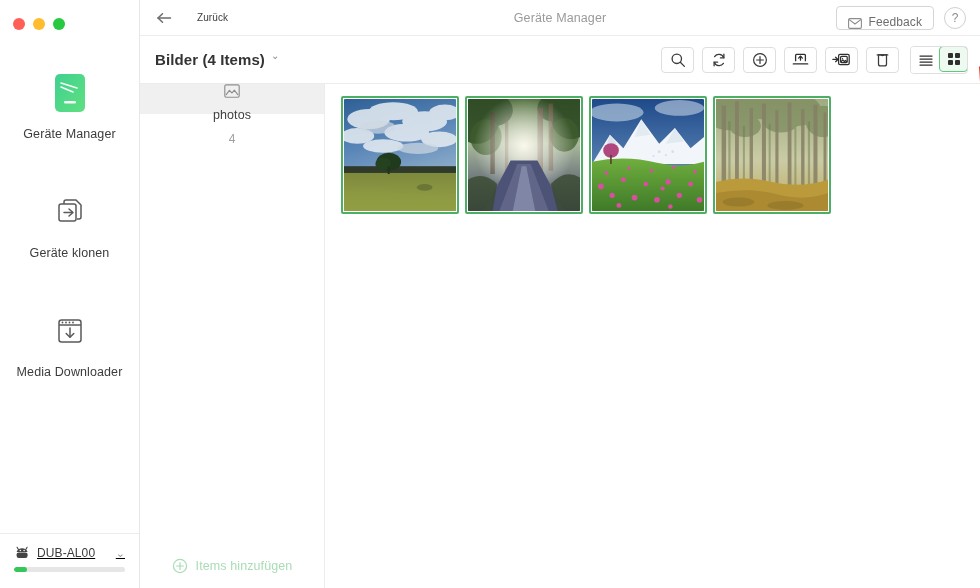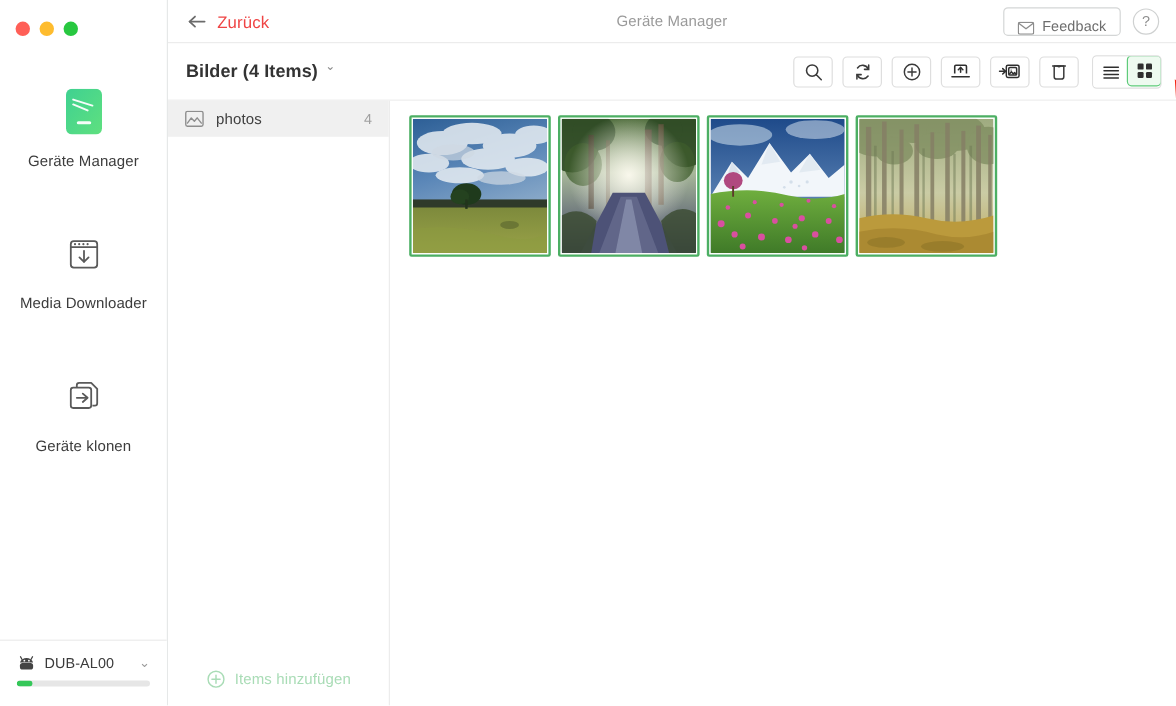--- a/index.html
+++ b/index.html
@@ -63,20 +63,21 @@
     white-space: nowrap;
   }
 
   #device-box {
     position: absolute;
     left: 0; bottom: 0;
     width: 139px;
     padding: 12px 14px 16px 14px;
     border-top: 1px solid #ececec;
     background: #fff;
+    text-decoration: underline;
   }
   .device-row {
     display: flex; align-items: center; gap: 6px;
     margin-bottom: 7px;
   }
   .device-name {
     font-size: 12px;
     color: #3b3b3b;
     flex: 1;
     white-space: nowrap;
@@ -112,21 +113,21 @@
     padding: 0 14px 0 16px;
     position: relative;
     background: #fff;
   }
   #back-btn {
     display: flex; align-items: center; gap: 9px;
     cursor: pointer; user-select: none;
     z-index: 2;
   }
   #back-btn .back-text {
-    font-size: 14px; color: #ef4444; letter-spacing: .1px;
+    font-size: 10px; color: #404040; letter-spacing: .1px; margin-left: 16px;
   }
   #window-title {
     position: absolute;
     left: 0; right: 0; top: 0; bottom: 0;
     display: flex; align-items: center; justify-content: center;
     font-size: 12.5px; color: #9a9a9a;
     pointer-events: none;
     letter-spacing: .1px;
   }
   .tb-right {
@@ -216,21 +217,21 @@
     position: relative;
     display: flex;
     flex-direction: column;
   }
   .album-list { padding-top: 0; }
   .album-item {
     height: 30px;
     display: flex; align-items: center;
     padding: 0 14px 0 14px;
     gap: 10px;
-    cursor: pointer; user-select: none;
+    cursor: pointer; user-select: none; flex-direction: column;
   }
   .album-item.selected { background: #f0f0f0; }
   .album-name { font-size: 12.5px; color: #404040; flex: 1; letter-spacing: .1px; }
   .album-count { font-size: 12px; color: #a0a0a0; }
 
   #add-album {
     position: absolute;
     bottom: 0; left: 0; right: 0;
     height: 44px;
     display: flex; align-items: center; justify-content: center;
@@ -306,44 +307,44 @@
             <path d="M6 9 L22 14" stroke="#ffffff" stroke-width="1.6" stroke-linecap="round" opacity=".95"></path>
             <path d="M6 13 L18 18" stroke="#ffffff" stroke-width="1.6" stroke-linecap="round" opacity=".95"></path>
             <rect x="9" y="27" width="12" height="2.6" rx="1.3" fill="#ffffff" opacity=".95"></rect>
           </svg>
         </span>
         <span class="rail-label">Geräte Manager</span>
       </div>
 
       <div class="rail-item">
         <span class="rail-icon">
+          <svg width="36" height="36" viewBox="0 0 36 36" fill="none" stroke="#5a5a5a" stroke-width="1.5">
+            <path d="M9 10 h13 a2 2 0 0 1 2 2 v13 a2 2 0 0 1 -2 2 h-13 a2 2 0 0 1 -2 -2 v-13 a2 2 0 0 1 2 -2 z"></path>
+            <path d="M12 10 V8 a2 2 0 0 1 2 -2 h10 l5 5 v12 a2 2 0 0 1 -2 2 h-2" stroke-linejoin="round"></path>
+            <path d="M12 18.5 h8" stroke-linecap="round"></path>
+            <path d="M17 15 l4 3.5 -4 3.5" stroke-linecap="round" stroke-linejoin="round"></path>
+          </svg>
+        </span>
+        <span class="rail-label">Geräte klonen</span>
+      </div>
+
+      <div class="rail-item">
+        <span class="rail-icon">
           <svg width="34" height="34" viewBox="0 0 34 34" fill="none" stroke="#5a5a5a" stroke-width="1.5">
             <rect x="6" y="6" width="22" height="22" rx="2.5"></rect>
             <path d="M6 11 h22"></path>
             <circle cx="9.5" cy="8.5" r=".9" fill="#5a5a5a" stroke="none"></circle>
             <circle cx="13" cy="8.5" r=".9" fill="#5a5a5a" stroke="none"></circle>
             <circle cx="16.5" cy="8.5" r=".9" fill="#5a5a5a" stroke="none"></circle>
             <circle cx="20" cy="8.5" r=".9" fill="#5a5a5a" stroke="none"></circle>
             <path d="M17 14 v9" stroke-linecap="round"></path>
             <path d="M13.2 19.5 L17 23.3 L20.8 19.5" stroke-linecap="round" stroke-linejoin="round"></path>
           </svg>
         </span>
         <span class="rail-label">Media Downloader</span>
-      </div>
-
-      <div class="rail-item">
-        <span class="rail-icon">
-          <svg width="36" height="36" viewBox="0 0 36 36" fill="none" stroke="#5a5a5a" stroke-width="1.5">
-            <path d="M9 10 h13 a2 2 0 0 1 2 2 v13 a2 2 0 0 1 -2 2 h-13 a2 2 0 0 1 -2 -2 v-13 a2 2 0 0 1 2 -2 z"></path>
-            <path d="M12 10 V8 a2 2 0 0 1 2 -2 h10 l5 5 v12 a2 2 0 0 1 -2 2 h-2" stroke-linejoin="round"></path>
-            <path d="M12 18.5 h8" stroke-linecap="round"></path>
-            <path d="M17 15 l4 3.5 -4 3.5" stroke-linecap="round" stroke-linejoin="round"></path>
-          </svg>
-        </span>
-        <span class="rail-label">Geräte klonen</span>
       </div>
 
     </div>
 
     <div id="device-box">
       <div class="device-row">
         <span>
           <svg width="17" height="14" viewBox="0 0 17 14">
             <path d="M4.4 3.6 L3.1 1.3" stroke="#444" stroke-width="1.1" stroke-linecap="round" fill="none"></path>
             <path d="M11.8 3.6 L13.1 1.3" stroke="#444" stroke-width="1.1" stroke-linecap="round" fill="none"></path>

